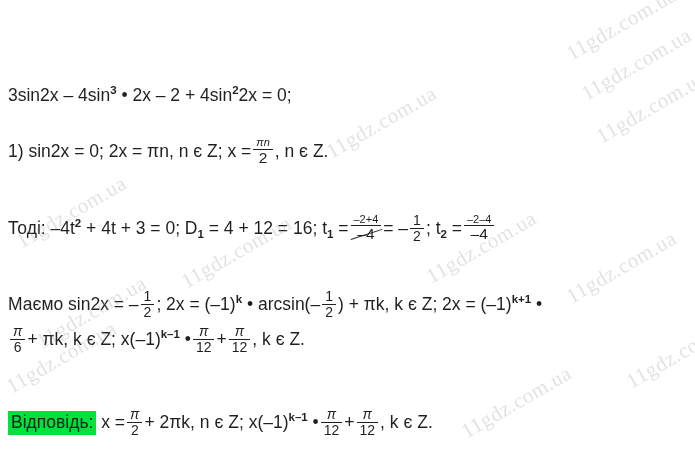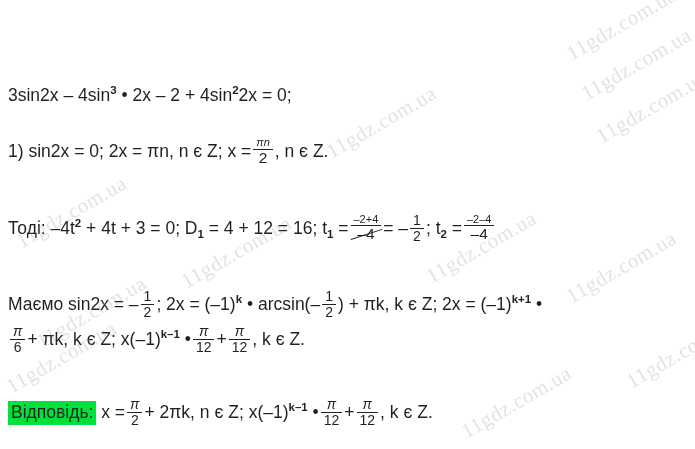--- a/index.html
+++ b/index.html
@@ -143,19 +143,19 @@
 
 
     <div class="ln" style="top:290px;">
       <span>Маємо sin2x = –</span><span class="frac small"><span class="n">1</span><span class="d">2</span></span><span>; 2x = (–1)</span><sup>k</sup><span> • arcsin(–</span><span class="frac small"><span class="n">1</span><span class="d">2</span></span><span>) + πk, k є Z; 2x = (–1)</span><sup>k+1</sup><span> •</span>
     </div>
 
     <div class="ln" style="top:325px;">
       <span class="frac small"><span class="n italic">π</span><span class="d">6</span></span><span>+ πk, k є Z; x(–1)</span><sup>k–1</sup><span> •</span><span class="frac small"><span class="n italic">π</span><span class="d">12</span></span><span>+</span><span class="frac small"><span class="n italic">π</span><span class="d">12</span></span><span>, k є Z.</span>
     </div>
 
-    <div class="ln" style="top:398px;">
+    <div class="ln" style="top:408px;">
       <span class="answer-box">Відповідь:</span>
       <span>x =</span><span class="frac small"><span class="n italic">π</span><span class="d">2</span></span><span>+ 2πk, n є Z; x(–1)</span><sup>k–1</sup><span> •</span><span class="frac small"><span class="n italic">π</span><span class="d">12</span></span><span>+</span><span class="frac small"><span class="n italic">π</span><span class="d">12</span></span><span>, k є Z.</span>
     </div>
 
   </div>
 </div>
 
 </body></html>

